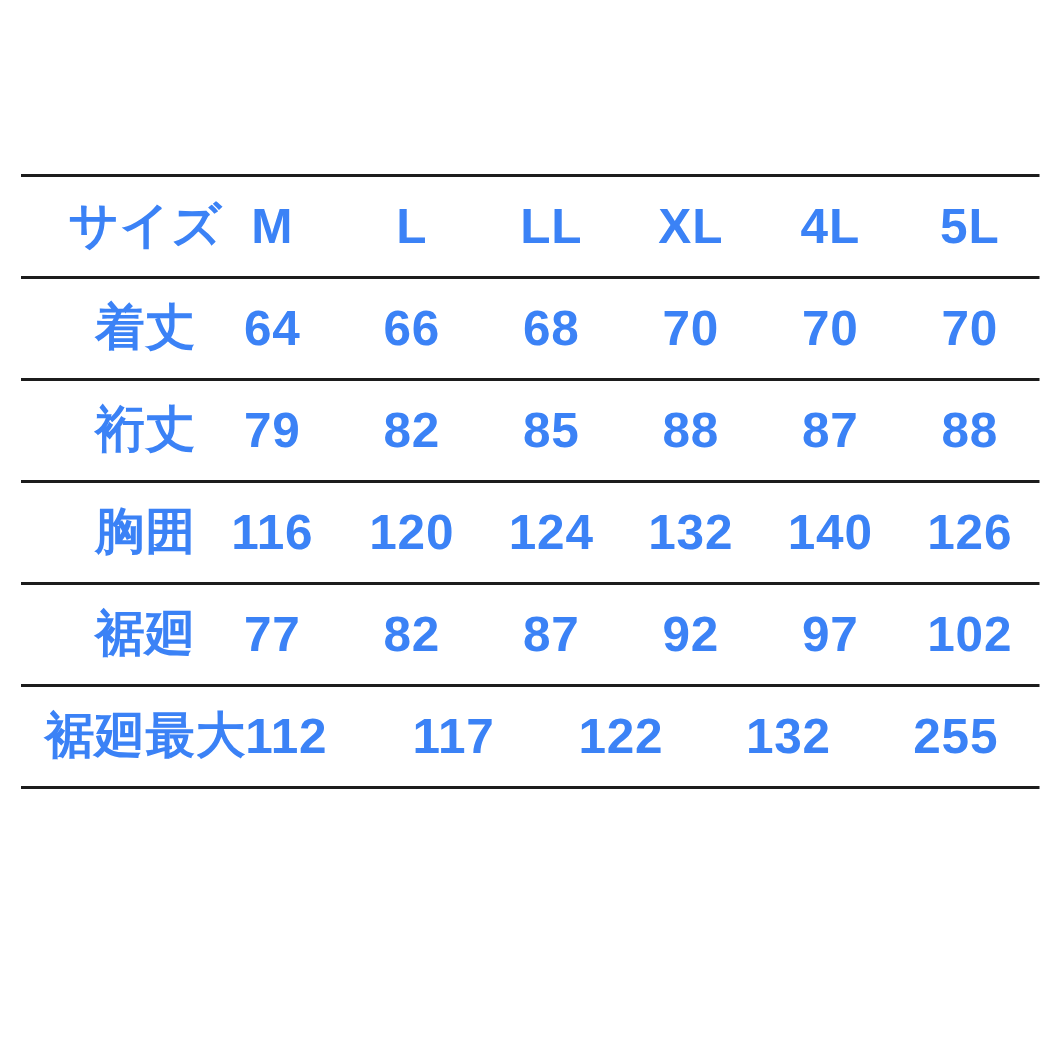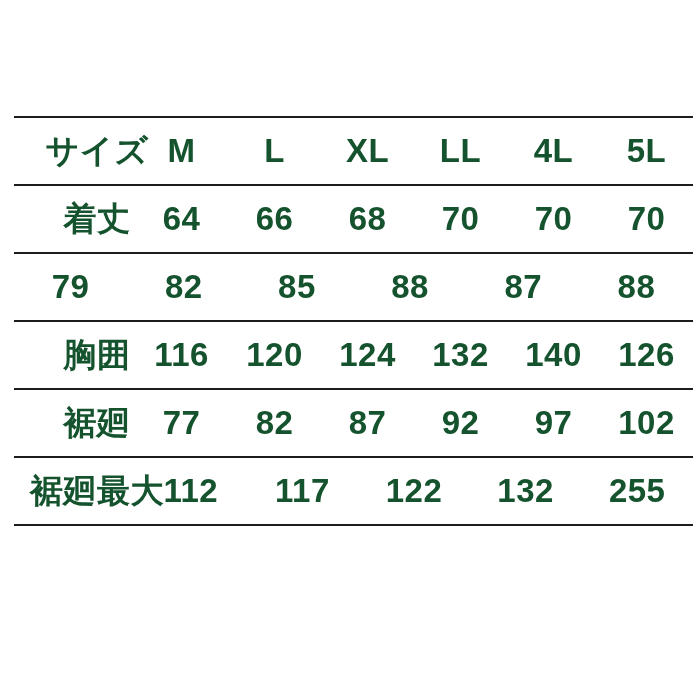--- a/index.html
+++ b/index.html
@@ -7,21 +7,21 @@
     padding: 0;
     background: #ffffff;
   }
   .stage {
     position: relative;
     width: 700px;
     height: 700px;
     background: #ffffff;
     overflow: hidden;
     font-family: "Liberation Sans", "DejaVu Sans", sans-serif;
-    color: #14532d;
+    color: #3b82f6;
   }
   .size-table {
     position: absolute;
     left: 14px;
     top: 116px;
     width: 679px;
     border-bottom: 2px solid #1c1c1c;
   }
   .trow {
     display: flex;
@@ -56,39 +56,42 @@
 
 <div class="stage">
   <div class="size-table">
 
     <div class="trow">
       <div class="label-cell">
         <span class="label-text">サイズ</span>
       </div>
       <div class="value-cell">M</div>
       <div class="value-cell">L</div>
+      <div class="value-cell">LL</div>
       <div class="value-cell">XL</div>
-      <div class="value-cell">LL</div>
       <div class="value-cell">4L</div>
       <div class="value-cell">5L</div>
     </div>
 
     <div class="trow">
       <div class="label-cell">
         <span class="label-text">着丈</span>
       </div>
       <div class="value-cell">64</div>
       <div class="value-cell">66</div>
       <div class="value-cell">68</div>
       <div class="value-cell">70</div>
       <div class="value-cell">70</div>
       <div class="value-cell">70</div>
     </div>
 
     <div class="trow">
+      <div class="label-cell">
+        <span class="label-text">裄丈</span>
+      </div>
       <div class="value-cell">79</div>
       <div class="value-cell">82</div>
       <div class="value-cell">85</div>
       <div class="value-cell">88</div>
       <div class="value-cell">87</div>
       <div class="value-cell">88</div>
     </div>
 
     <div class="trow">
       <div class="label-cell">

